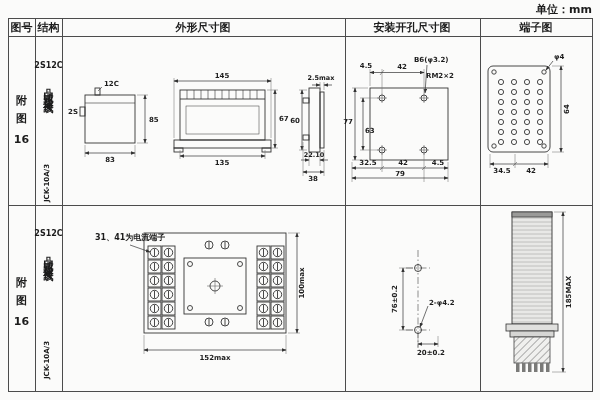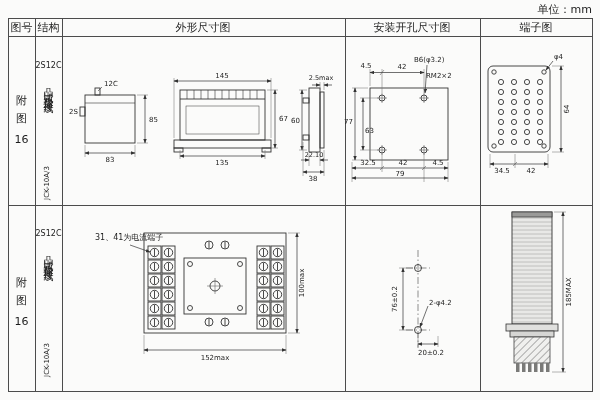--- a/index.html
+++ b/index.html
@@ -1,17 +1,17 @@
 <!DOCTYPE html>
 <html><head>
 <meta charset="utf-8">
 <style>
   html,body{margin:0;padding:0;}
   body{background:#e9e9e9;}
-  .sheet{position:relative;width:600px;height:400px;background:#fbfbfa;font-family:"DejaVu Sans",sans-serif;overflow:hidden;}
+  .sheet{position:relative;width:600px;height:400px;background:#fbfbfa;font-family:"DejaVu Sans",sans-serif;overflow:hidden;font-weight:bold;}
   svg{display:block;}
   svg text{font-family:"DejaVu Sans",sans-serif;fill:#1c1c1c;stroke:none;}
   .t6{font-size:6.5px;}
   .t7{font-size:7px;}
   .t8{font-size:8px;}
   .t10{font-size:10px;}
   .t11{font-size:11px;}
   .mid{text-anchor:middle;}
   .end{text-anchor:end;}
   .vtext{writing-mode:vertical-rl;text-orientation:upright;letter-spacing:2.5px;}

